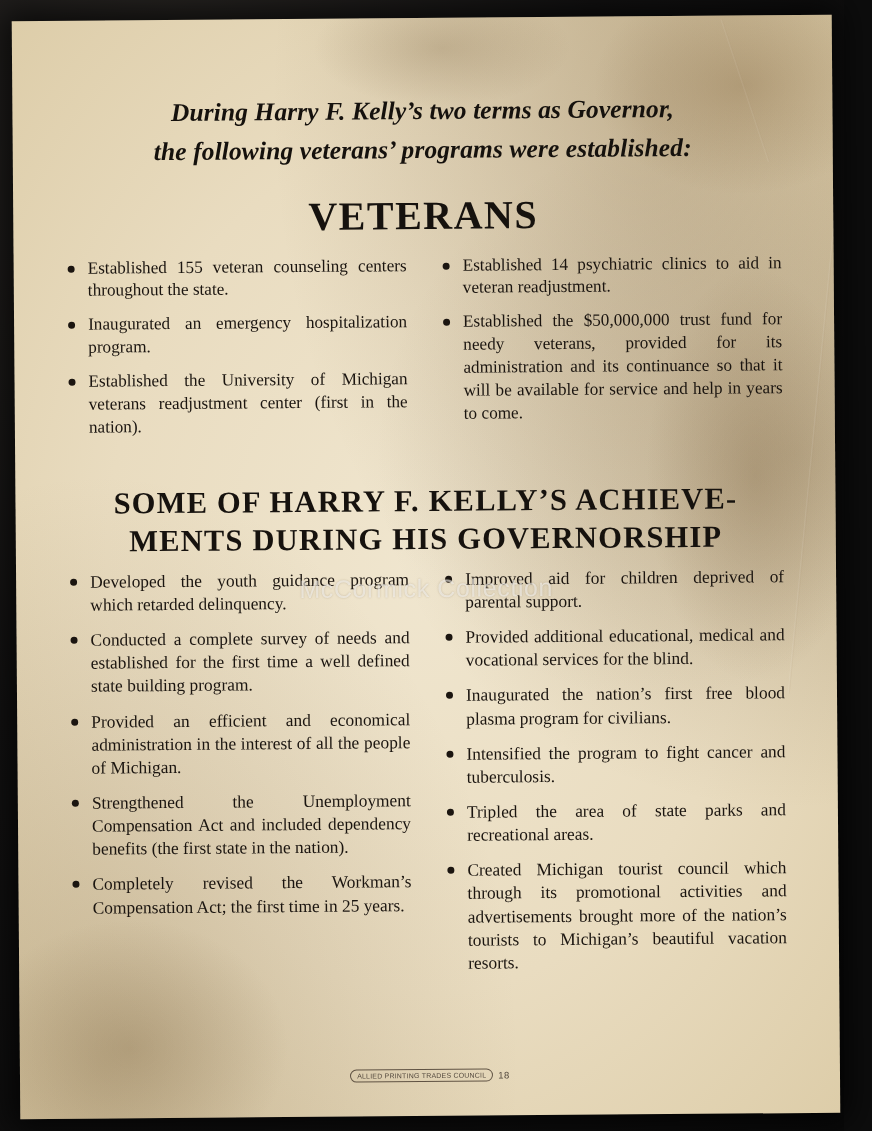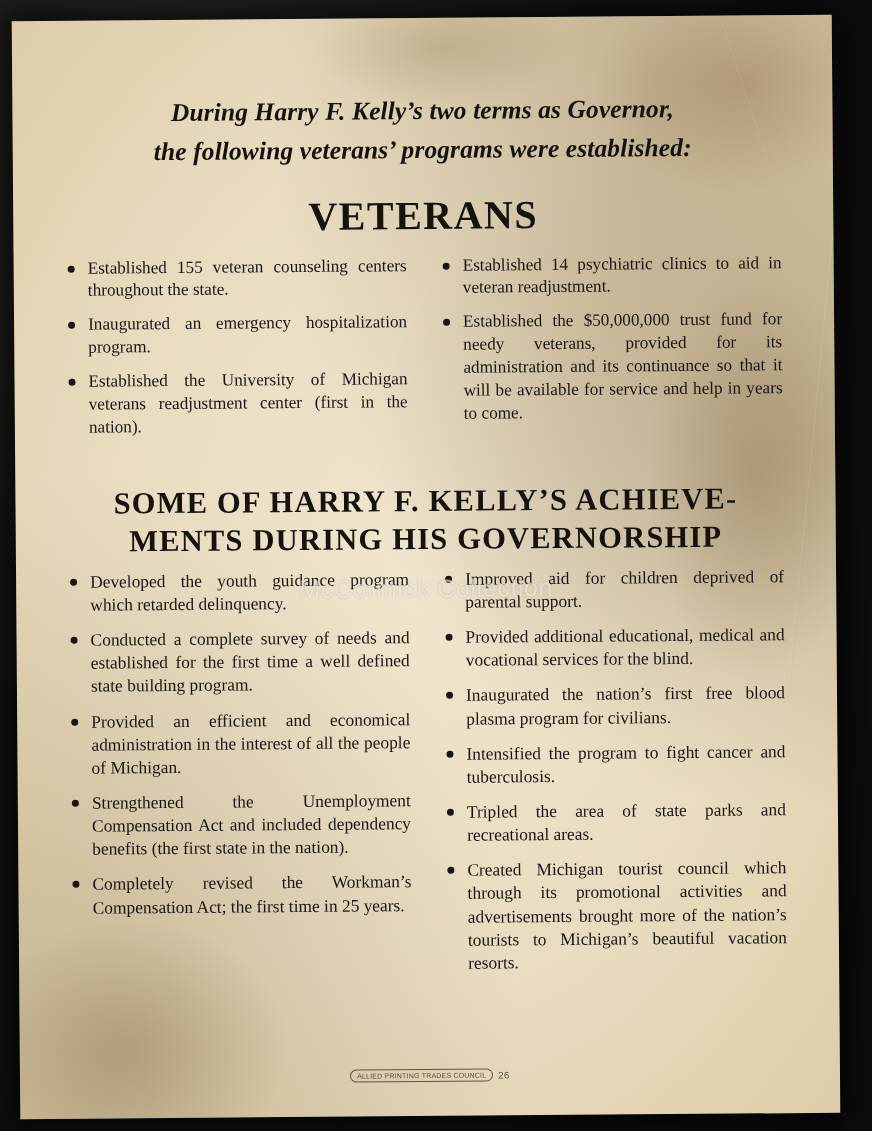--- a/index.html
+++ b/index.html
@@ -237,20 +237,20 @@
               <li>Inaugurated the nation’s first free blood plasma program for civilians.</li>
               <li>Intensified the program to fight cancer and tuberculosis.</li>
               <li>Tripled the area of state parks and recreational areas.</li>
               <li>Created Michigan tourist council which through its promotional activities and advertisements brought more of the nation’s tourists to Michigan’s beautiful vacation resorts.</li>
             </ul>
           </div>
         </div>
       </div>
 
       <div class="footer-mark">
-        <span class="union">ALLIED PRINTING TRADES COUNCIL</span><span class="pg">26</span>
+        <span class="union">ALLIED PRINTING TRADES COUNCIL</span><span class="pg">18</span>
       </div>
 
     </div>
 
     <div class="watermark">McCormick Collection</div>
   </div>
 </div>
 
 </body></html>

